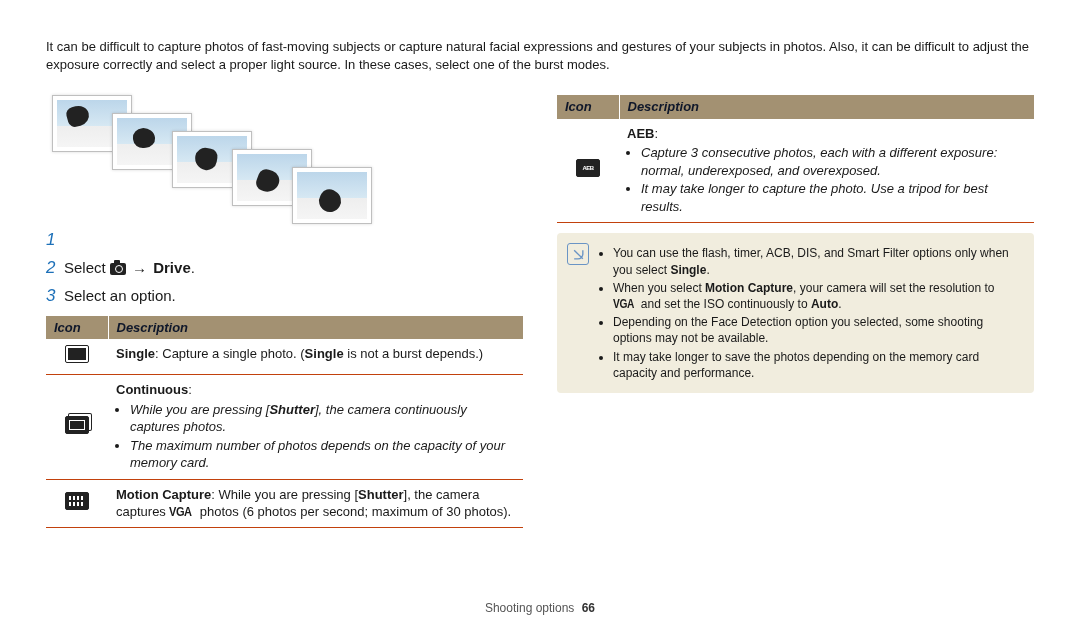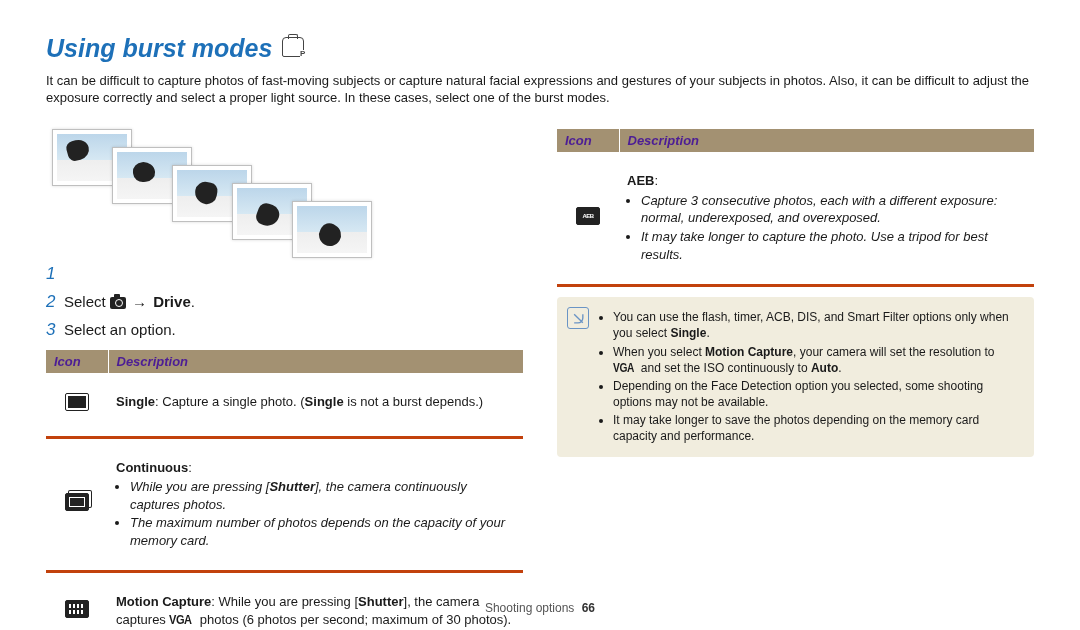--- a/index.html
+++ b/index.html
@@ -156,31 +156,31 @@
 
   
   table.opts {
     width: 100%;
     border-collapse: collapse;
     margin-top: 8px;
     font-size: 13px;
   }
   table.opts thead th {
     background: #a39172;
-    color: #4c1d95;
+    color: #0f172a;
     font-weight: 700;
     font-style: italic;
     text-align: left;
     padding: 3px 8px;
     border-right: 1px solid #fff;
   }
   table.opts thead th:last-child { border-right: none; }
   table.opts td {
-    border-bottom: 3px solid #c2410c;
-    padding: 20px 8px;
+    border-bottom: 1px solid #c2410c;
+    padding: 6px 8px;
     vertical-align: top;
   }
   table.opts td.icon-cell {
     width: 46px;
     text-align: center;
     vertical-align: middle;
   }
   .drive-icon {
     display: inline-block;
     width: 22px; height: 16px;
@@ -275,24 +275,20 @@
     font-size: 12px;
     color: #555;
   }
   .footer .pg { font-weight: 700; color: #333; margin-left: 4px;}
 </style>
 </head>
 <body>
 
 <div class="page">
 
-  <div class="title-row">
-    <div class="title">Using burst modes</div>
-    <div class="mode-icon"></div>
-  </div>
 
   <div class="intro">It can be difficult to capture photos of fast-moving subjects or capture natural facial expressions and gestures of your subjects in photos. Also, it can be difficult to adjust the exposure correctly and select a proper light source. In these cases, select one of the burst modes.</div>
 
   <div class="cols">
 
     <div class="col">
 
       <div class="cascade">
         <div class="thumb t1">
             <div class="sky"></div>

